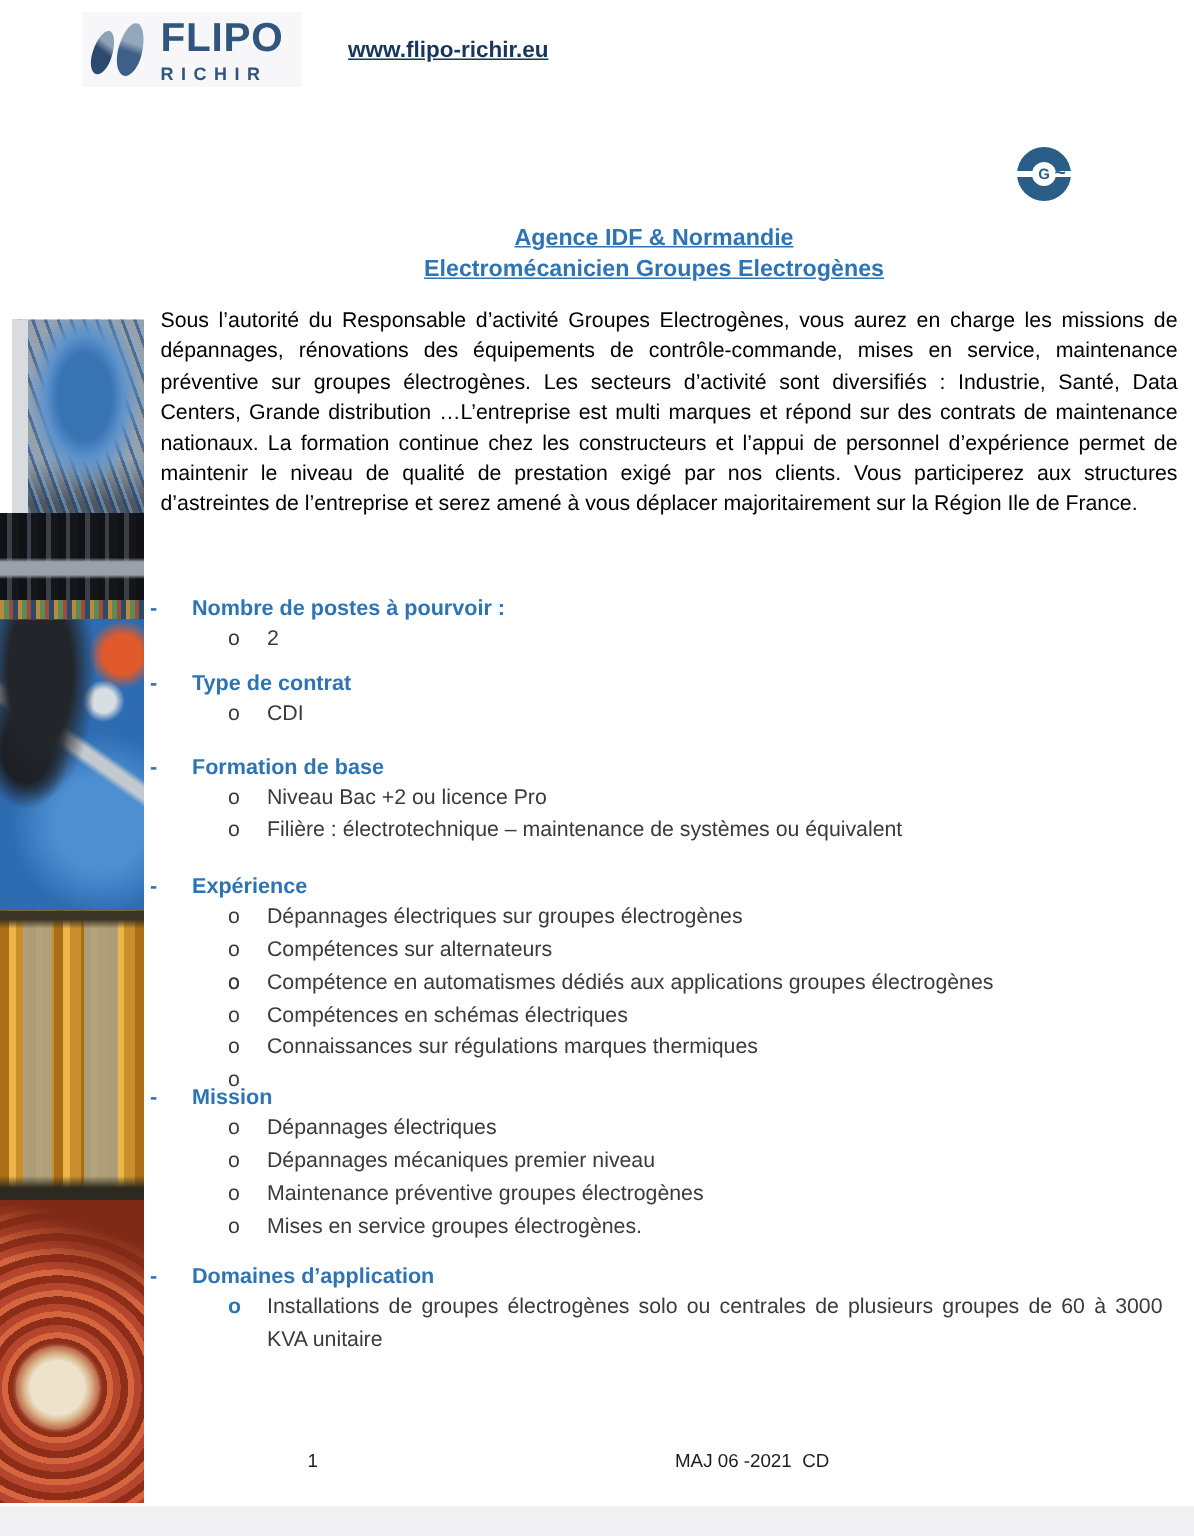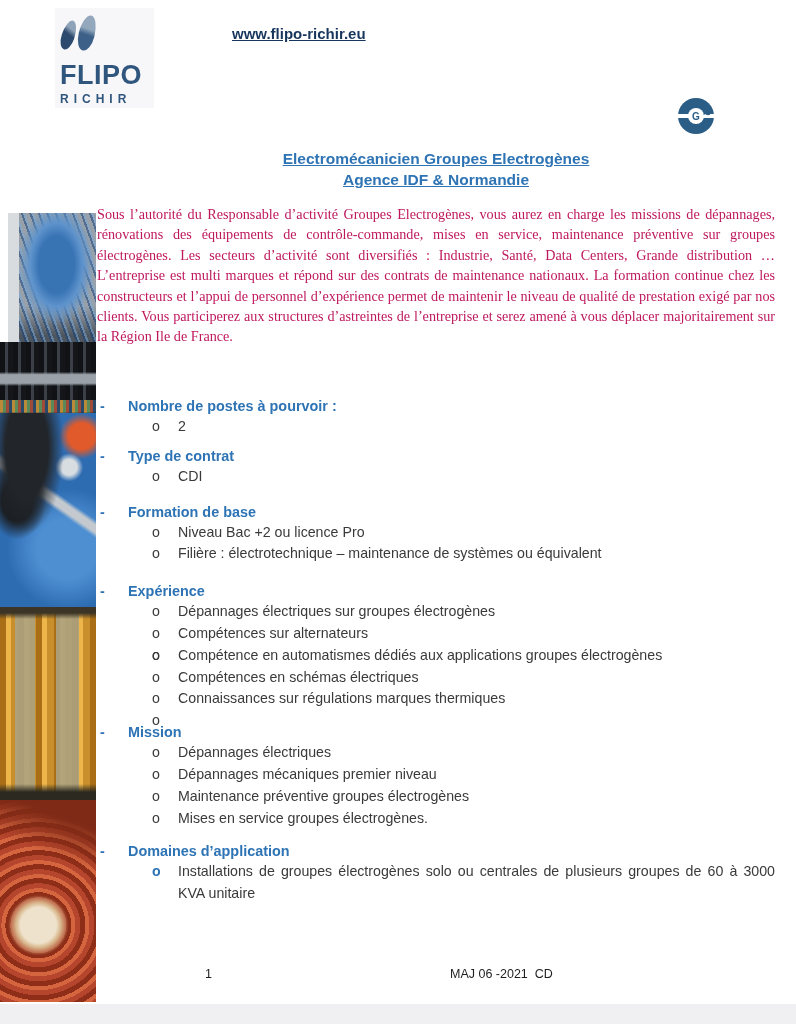--- a/index.html
+++ b/index.html
@@ -1,21 +1,21 @@
 <!DOCTYPE html>
 <html><head>
 <meta charset="utf-8">
 <style>
   html,body{margin:0;padding:0;background:#ffffff;}
   .page{position:relative;width:796px;height:1024px;background:#ffffff;overflow:hidden;
         font-family:"Liberation Sans","DejaVu Sans",sans-serif;color:#3a3a3a;}
 
   
-  .brand{position:absolute;left:55px;top:8px;display:flex;align-items:flex-start;gap:7px;
-         background:#f7f7f9;padding:3px 12px 3px 5px;flex-direction:column;}
+  .brand{position:absolute;left:55px;top:8px;display:flex;align-items:center;gap:7px;
+         background:#f7f7f9;padding:3px 12px 3px 5px;}
   .logo-mark{position:relative;width:40px;height:44px;}
   .leaf{position:absolute;border-radius:50% 50% 50% 50% / 55% 55% 45% 45%;}
   .leaf.l1{left:2px;top:9px;width:13px;height:30px;transform:rotate(18deg);
            background:linear-gradient(200deg,#8fa3b8 0 30%,#2c4a6e 48%);}
   .leaf.l2{left:19px;top:4px;width:16px;height:36px;transform:rotate(14deg);
            background:linear-gradient(185deg,#93a8bd 0 38%,#3d6089 55%);}
   .logo-text{line-height:1;}
   .logo-name{font-size:27px;font-weight:bold;color:#30567d;letter-spacing:.5px;}
   .logo-sub{font-size:12px;font-weight:bold;color:#30567d;letter-spacing:5px;margin-top:4px;}
   .site-link{position:absolute;left:232px;top:25px;font-size:15px;font-weight:bold;
@@ -29,22 +29,22 @@
             background:#ffffff;display:flex;align-items:center;justify-content:center;
             font-size:10px;font-weight:bold;color:#2b5e86;}
   .gen-wave{position:absolute;left:25px;top:9px;font-size:13px;font-weight:bold;color:#2b5e86;}
 
   
   .doc-title{position:absolute;left:97px;top:148px;width:678px;text-align:center;
              color:#2e74b5;font-weight:bold;font-size:15.5px;line-height:21px;}
   .doc-title .t{text-decoration:underline;}
 
   
-  .intro{position:absolute;left:97px;top:204px;width:678px;font-size:14.2px;
-         line-height:20.4px;text-align:justify;color:#be185d;font-family:Liberation Serif, serif;}
+  .intro{position:absolute;left:107px;top:204px;width:678px;font-size:14.2px;
+         line-height:20.4px;text-align:justify;color:#000000;}
 
   
   .sections{position:absolute;left:97px;top:396px;width:678px;}
   .sec-head{position:relative;padding-left:31px;font-weight:bold;color:#2e74b5;
             font-size:14.4px;line-height:20px;}
   .sec-head .dash{position:absolute;left:3px;}
   .item{position:relative;padding-left:81px;font-size:14.2px;line-height:21.8px;text-align:justify;}
   .item .o{position:absolute;left:55px;}
   .s2{margin-top:8px;}.s3{margin-top:14px;}.s4{margin-top:16px;}.s5{margin-top:12px;}.s6{margin-top:12px;}
   .s6 .o{font-weight:bold;color:#2e74b5;}
@@ -104,22 +104,22 @@
 
   <a class="site-link">www.flipo-richir.eu</a>
 
   <div class="gen-icon">
     <div class="gen-band"></div>
     <div class="gen-core">G</div>
     <div class="gen-wave">~</div>
   </div>
 
   <div class="doc-title">
+    <div><span class="t">Agence IDF &amp; Normandie</span></div>
     <div><span class="t">Electromécanicien Groupes Electrogènes</span></div>
-    <div><span class="t">Agence IDF &amp; Normandie</span></div>
   </div>
 
   <div class="intro">Sous l’autorité du Responsable d’activité Groupes Electrogènes, vous aurez en charge les missions de dépannages, rénovations des équipements de contrôle-commande, mises en service, maintenance préventive sur groupes électrogènes. Les secteurs d’activité sont diversifiés : Industrie, Santé, Data Centers, Grande distribution …L’entreprise est multi marques et répond sur des contrats de maintenance nationaux. La formation continue chez les constructeurs et l’appui de personnel d’expérience permet de maintenir le niveau de qualité de prestation exigé par nos clients. Vous participerez aux structures d’astreintes de l’entreprise et serez amené à vous déplacer majoritairement sur la Région Ile de France.</div>
 
   <div class="sections">
 
     <section class="s1">
       <div class="sec-head">
         <span class="dash">-</span>
         <span>Nombre de postes à pourvoir :</span>

